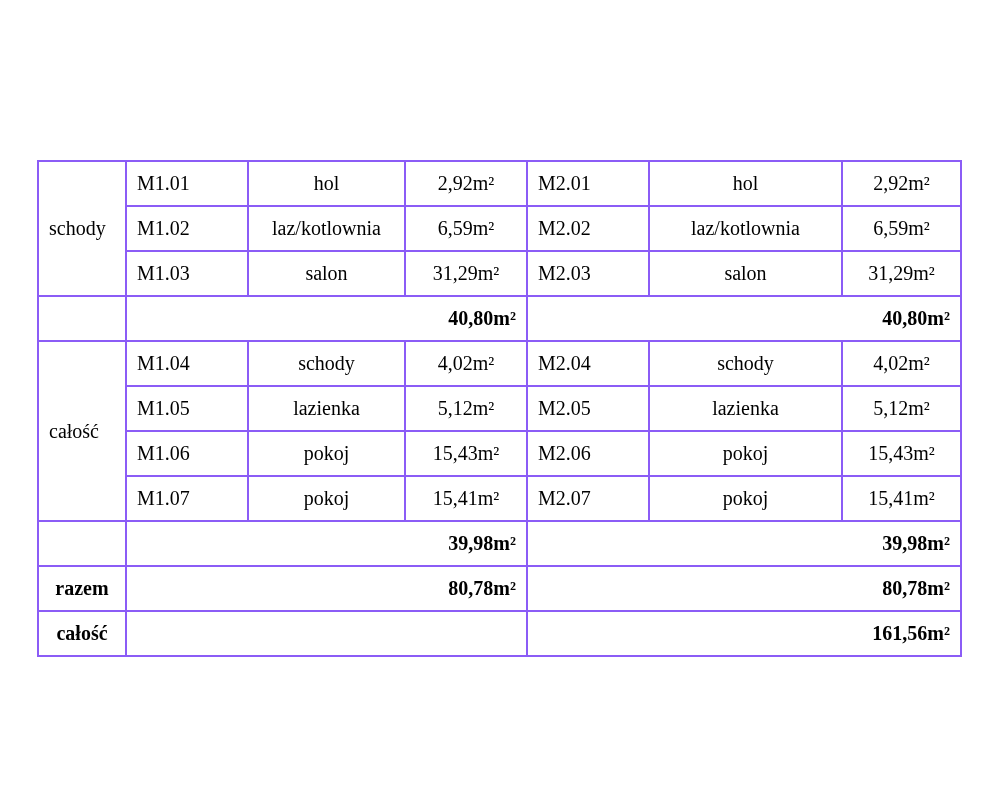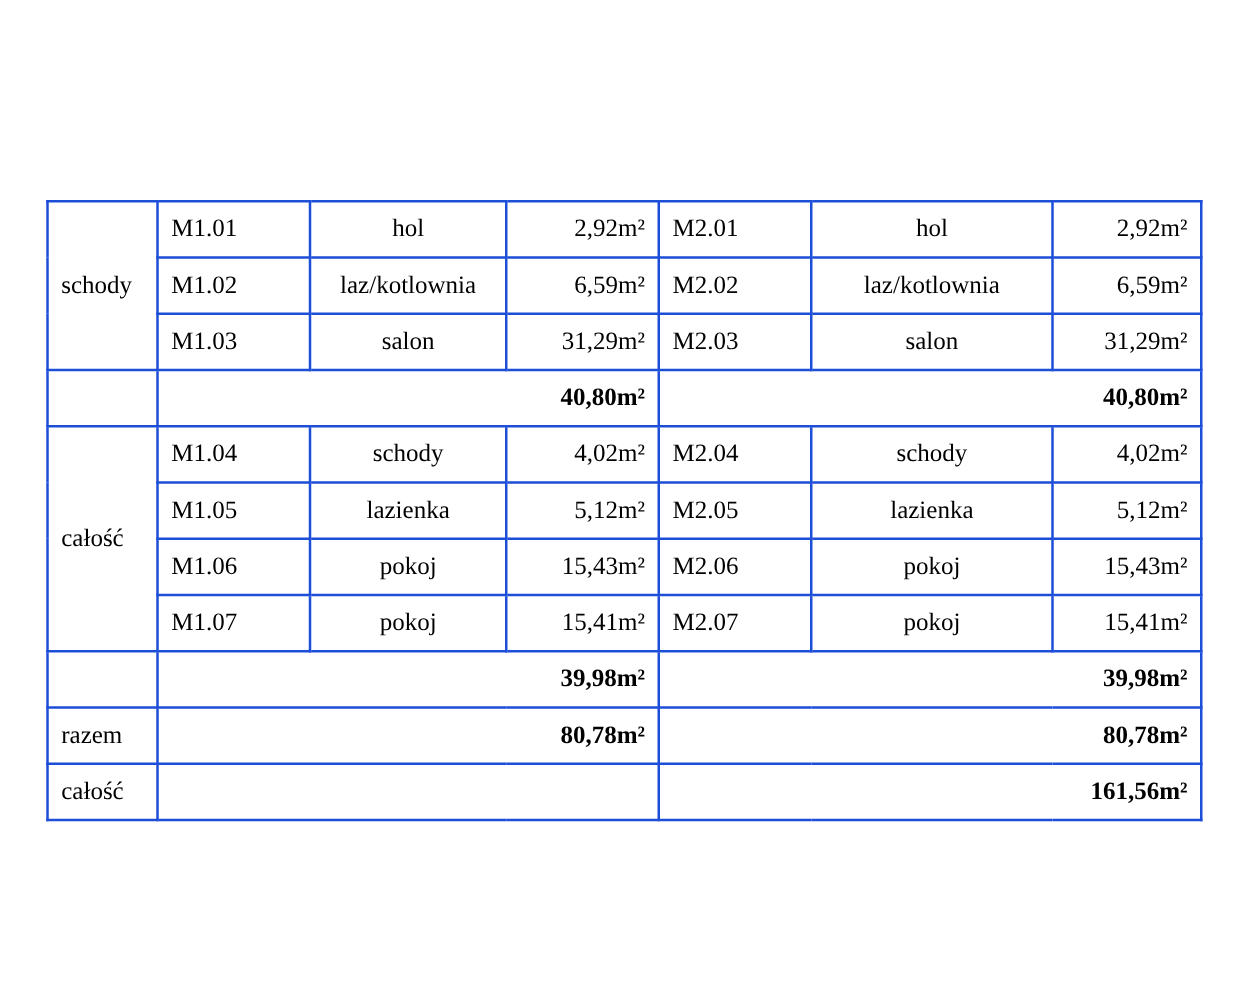--- a/index.html
+++ b/index.html
@@ -29,21 +29,21 @@
   }
 
   table.area-table {
     border-collapse: collapse;
     table-layout: fixed;
     width: 923px;
     font-size: 19px;
   }
 
   table.area-table td {
-    border: 2px solid #1d4ed8;
+    border: 2px solid #8b5cf6;
     height: 43px;
     padding: 0 10px;
     vertical-align: middle;
     white-space: nowrap;
     font-family: "Liberation Serif", serif;
     font-size: 20px;
   }
 
   
   col.c-level   { width: 88px; }
@@ -61,21 +61,21 @@
   }
   td.name {
     font-family: "Liberation Sans", sans-serif;
     font-size: 19px;
     text-align: center;
     padding-left: 8px;
   }
   td.area {
     font-family: "Liberation Sans", sans-serif;
     font-size: 19px;
-    text-align: right;
+    text-align: center;
     padding-left: 8px;
   }
 
   
   td.sub-left {
     border-left: 2px solid #000;
     border-right: none;
     border-top: 2px solid #000;
     border-bottom: 2px solid #000;
   }
@@ -101,23 +101,23 @@
     font-size: 19px;
     padding-right: 10px;
   }
 
   td.total-label {
     border-left: 2px solid #000;
     border-right: none;
     border-top: 2px solid #000;
     border-bottom: 2px solid #000;
     font-family: "Liberation Sans", sans-serif;
-    font-weight: normal;
-    font-size: 19px;
-    text-align: left;
+    font-weight: bold;
+    font-size: 19px;
+    text-align: center;
     padding-left: 18px;
   }
   td.total-mid {
     border: none;
     border-top: 2px solid #000;
     border-bottom: 2px solid #000;
     text-align: right;
     font-weight: bold;
     font-family: "Liberation Sans", sans-serif;
     font-size: 19px;

